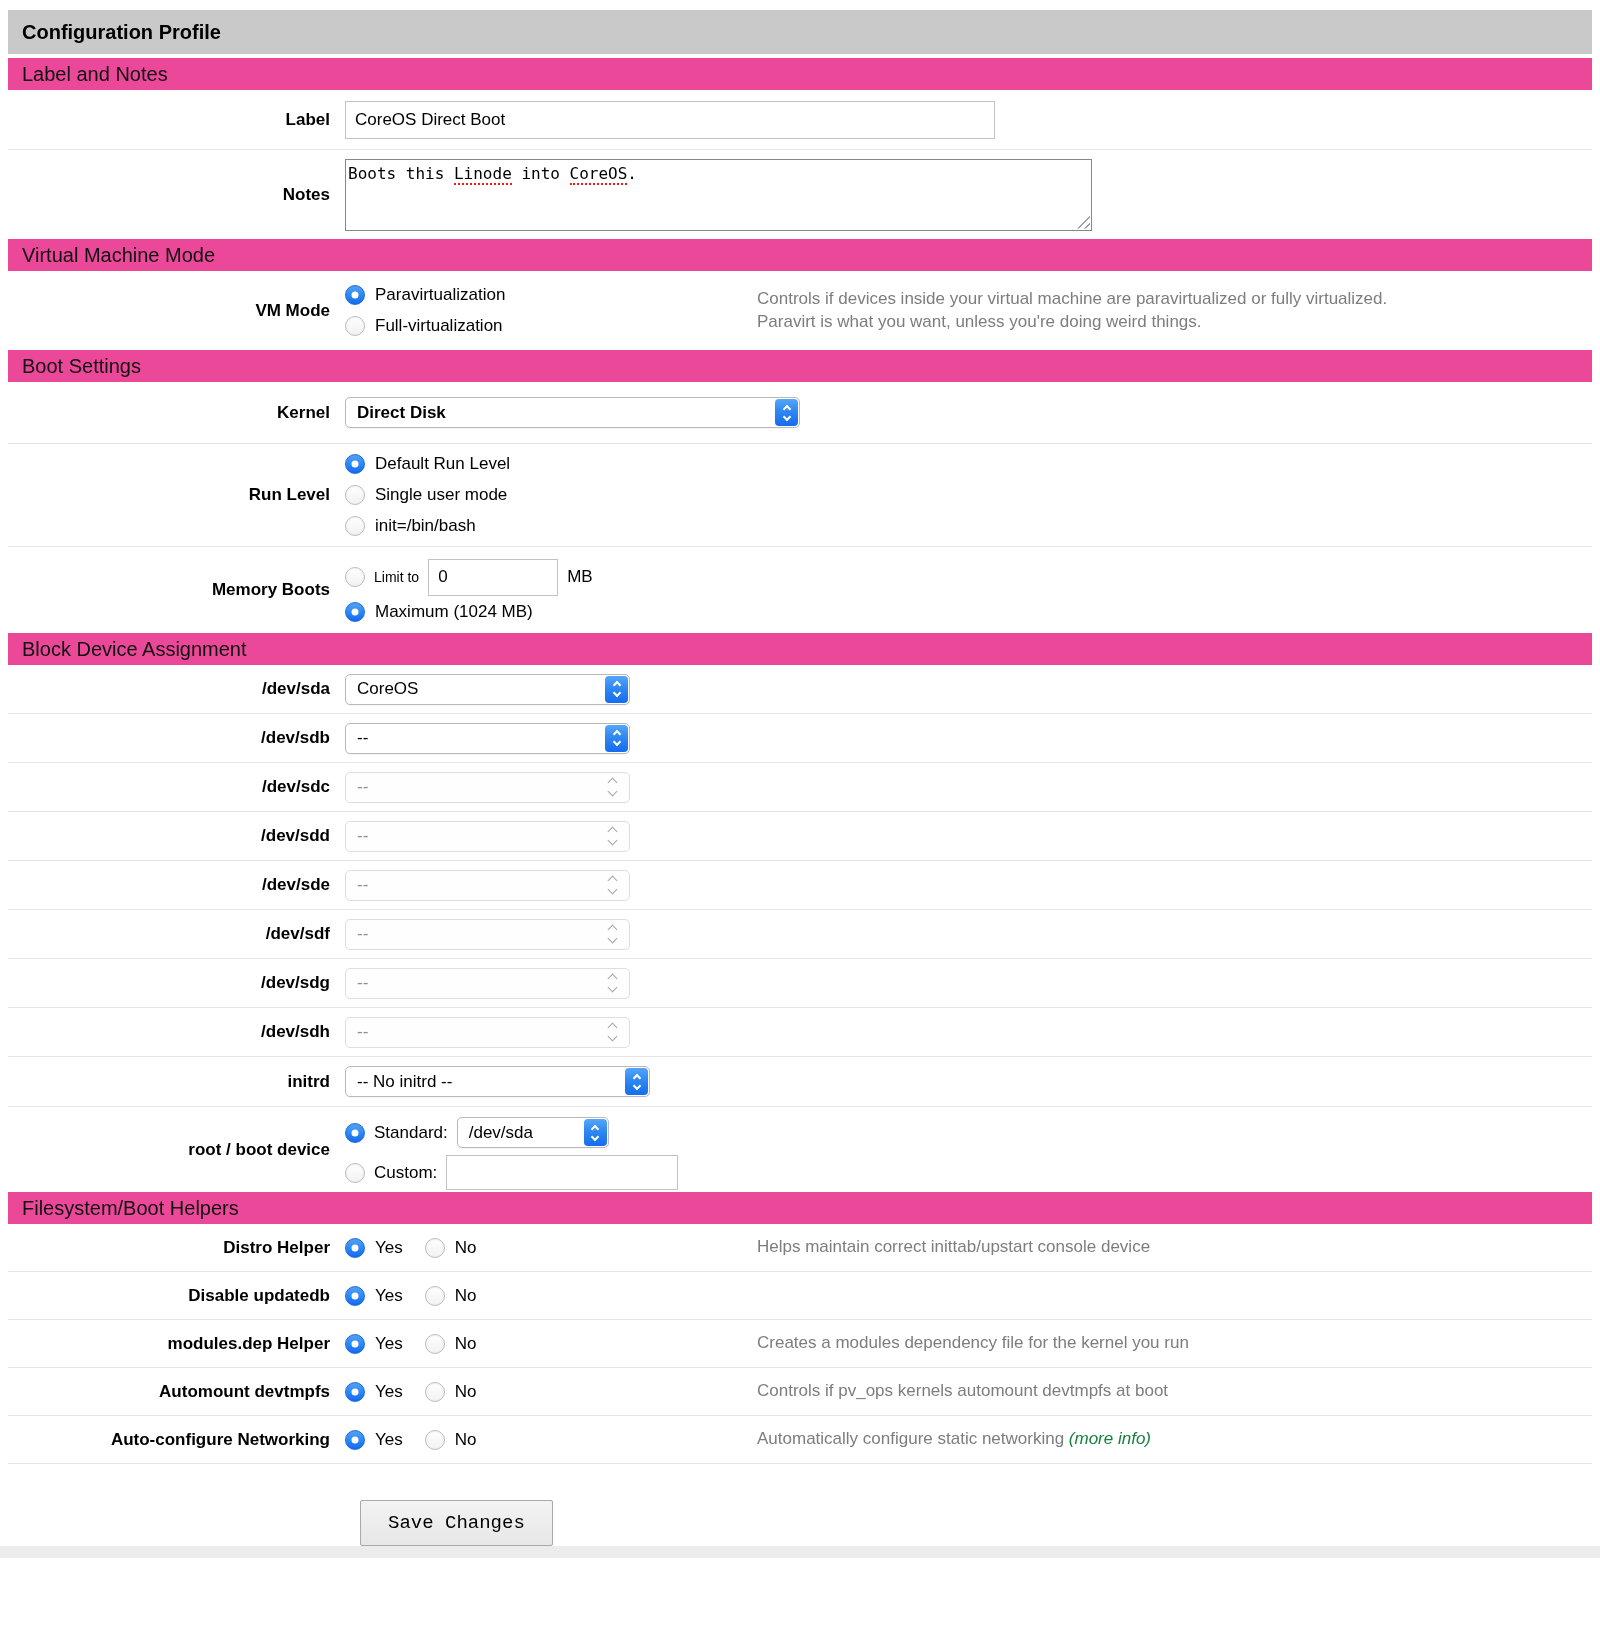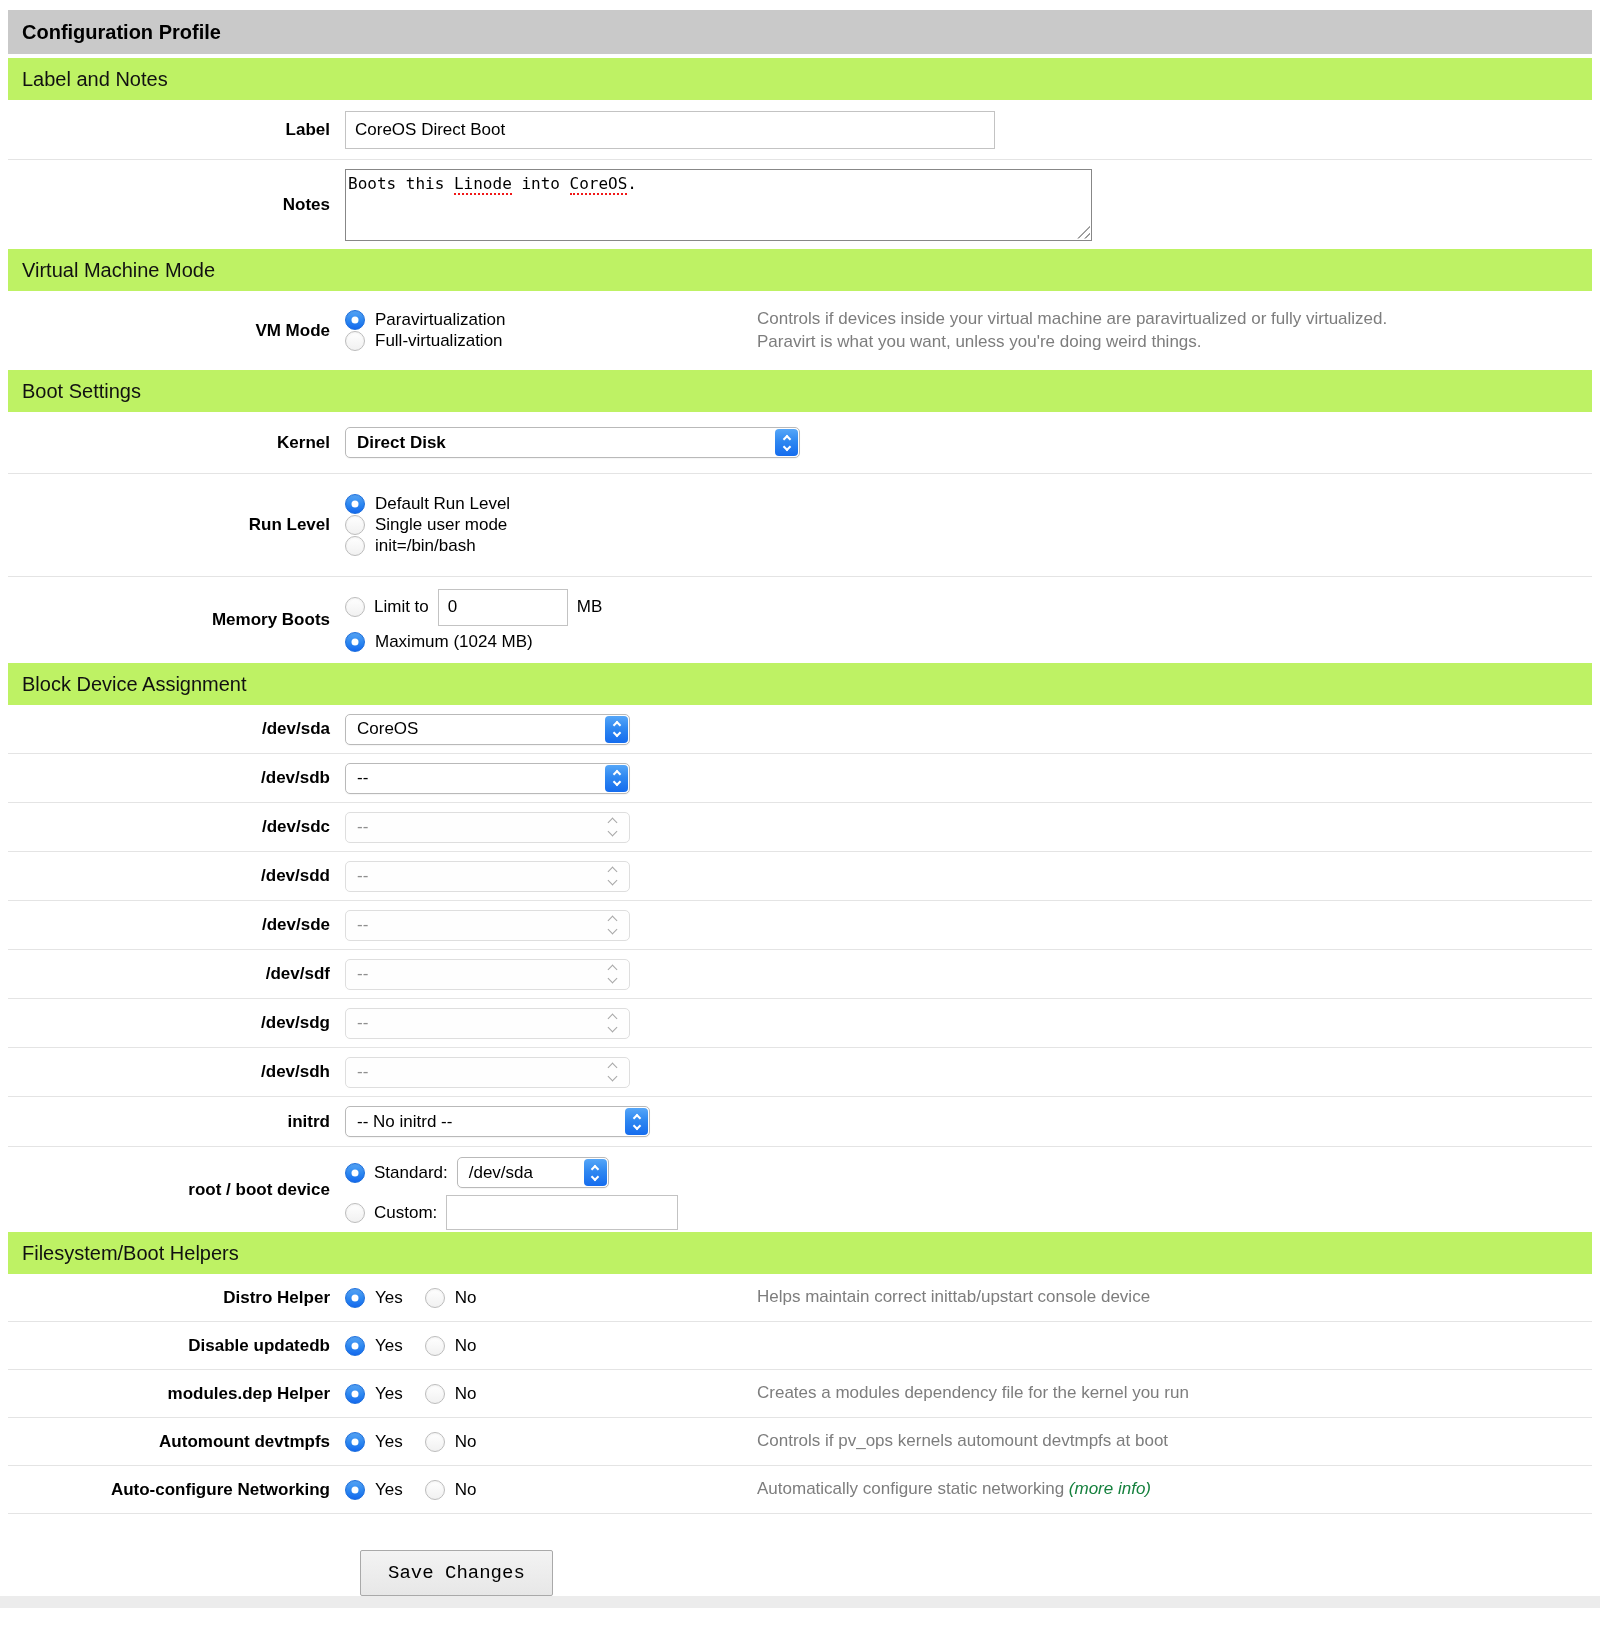--- a/index.html
+++ b/index.html
@@ -10,21 +10,21 @@
     -webkit-font-smoothing:antialiased;
   }
   .page { padding:10px 8px 0 8px; }
 
   
   .titlebar {
     height:44px; background:#c9c9c9; display:flex; align-items:center;
     padding:0 14px; font-size:20px; font-weight:bold; margin-bottom:4px;
   }
   .sectionbar {
-    height:42px; background:#bef264; display:flex; align-items:center;
+    height:32px; background:#ec4899; display:flex; align-items:center;
     padding:1px 14px; font-size:20px; font-weight:400; color:#111;
   }
 
   
   .row { display:flex; align-items:center; border-bottom:1px solid #e4e4e4; }
   .row.no-div { border-bottom:none; }
   .label-col {
     width:337px; flex:none; text-align:right; padding-right:15px;
     font-weight:bold; font-size:17px; color:#000;
   }
@@ -80,21 +80,21 @@
   }
   .radio.checked {
     background:linear-gradient(180deg,#55a4f6 0%,#2b86f0 55%,#1569ee 100%);
     border-color:#1d6fdd; position:relative;
   }
   .radio.checked::after {
     content:""; position:absolute; left:50%; top:50%; width:7px; height:7px;
     border-radius:50%; background:#fff; transform:translate(-50%,-50%);
   }
   .opt { display:flex; align-items:center; gap:10px; font-size:17px; }
-  .optcol { display:flex; flex-direction:column; gap:1px; }
+  .optcol { display:flex; flex-direction:column; gap:11px; }
   .inline-gap { display:flex; align-items:center; gap:9px; }
 
   
   .row-label   { height:60px; }
   .row-notes   { height:89px; }
   .row-vm      { height:79px; }
   .row-kernel  { height:62px; }
   .row-runlvl  { height:103px; }
   .row-mem     { height:86px; }
   .row-dev     { height:49px; }
@@ -202,21 +202,21 @@
       </div>
     </div>
   </div>
 
   <div class="row row-mem no-div">
     <div class="label-col">Memory Boots</div>
     <div class="ctrl-col" style="width:auto;">
       <div class="optcol" style="gap:6px;">
         <div class="inline-gap">
           <span class="radio"></span>
-          <span style="font-size:17px;">Limit to</span>
+          <span style="font-size:14px;">Limit to</span>
           <input class="text-input mem-input" type="text" value="0" style="">
           <span style="font-size:17px;">MB</span>
         </div>
         <div class="opt">
           <span class="radio checked"></span>
           <span>Maximum (1024 MB)</span>
         </div>
       </div>
     </div>
   </div>

